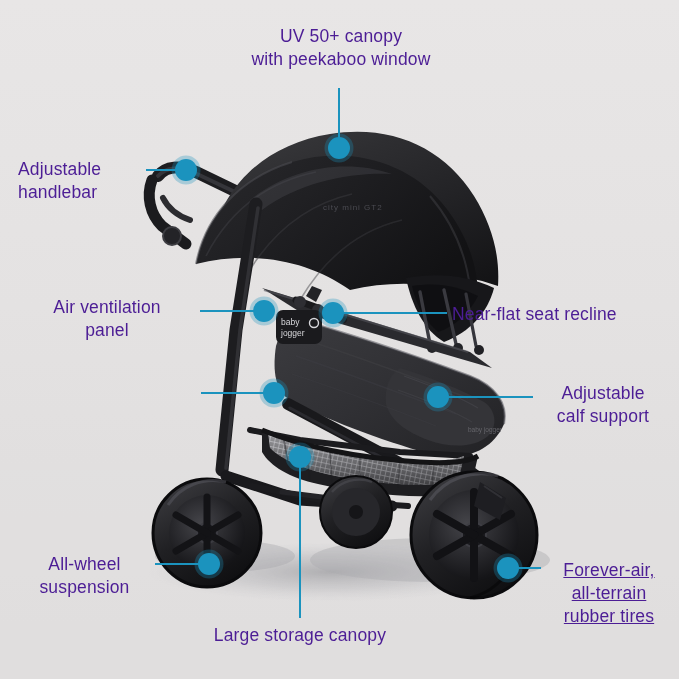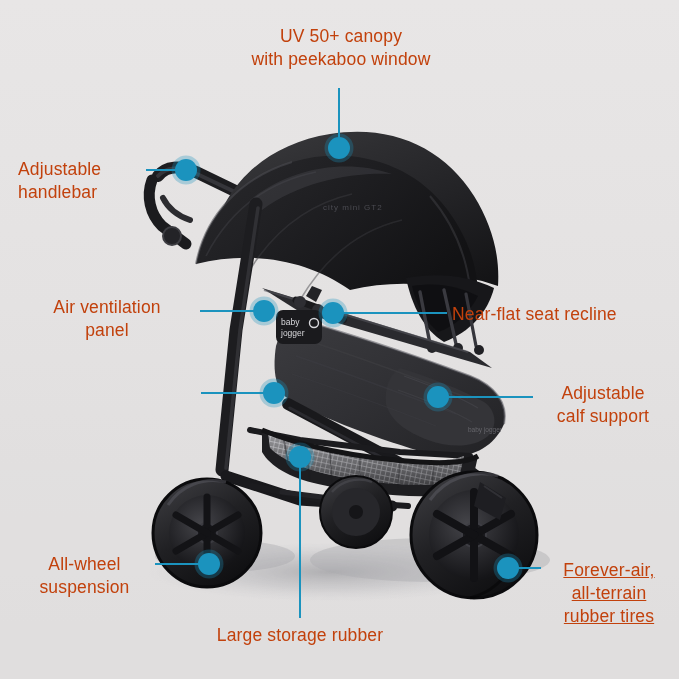--- a/index.html
+++ b/index.html
@@ -28,21 +28,21 @@
   }
   .callout-layer {
     position: absolute;
     left: 0;
     top: 0;
     width: 679px;
     height: 679px;
   }
   .callout-label {
     position: absolute;
-    color: #c2410c;
+    color: #4c1d95;
     font-family: "Liberation Sans", sans-serif;
     font-size: 17.5px;
     line-height: 1.32;
     letter-spacing: 0.15px;
     white-space: pre-line;
     font-weight: 400;
   }
   .align-left   { text-align: left; }
   .align-center { text-align: center; }
 
@@ -339,15 +339,15 @@
   <div class="callout-label lbl-suspension align-center">All-wheel
 suspension</div>
 
   <div class="callout-label lbl-calf align-center">Adjustable
 calf support</div>
 
   <div class="callout-label lbl-tires align-center">Forever-air,
 all-terrain
 rubber tires</div>
 
-  <div class="callout-label lbl-basket align-center">Large storage rubber</div>
+  <div class="callout-label lbl-basket align-center">Large storage canopy</div>
 
 </div>
 
 </body></html>

